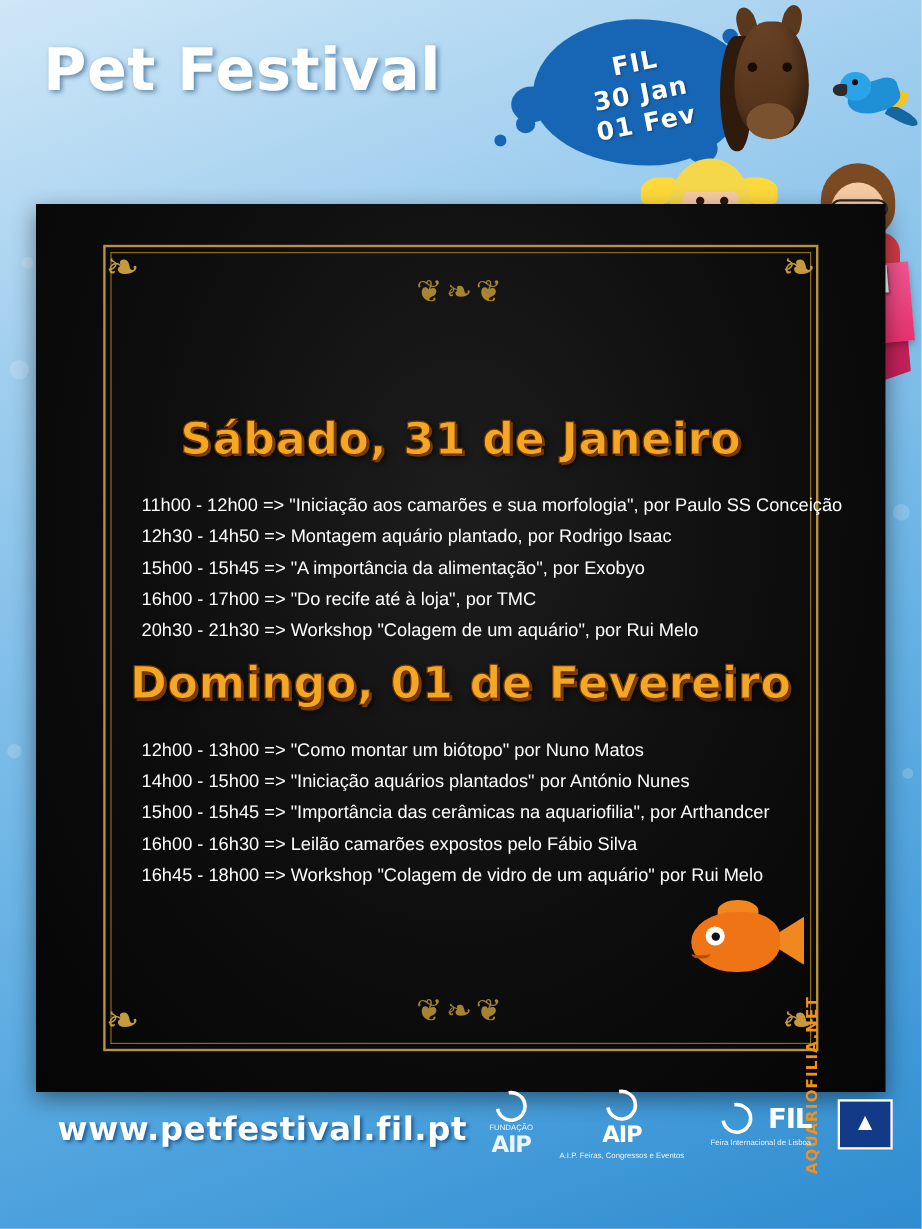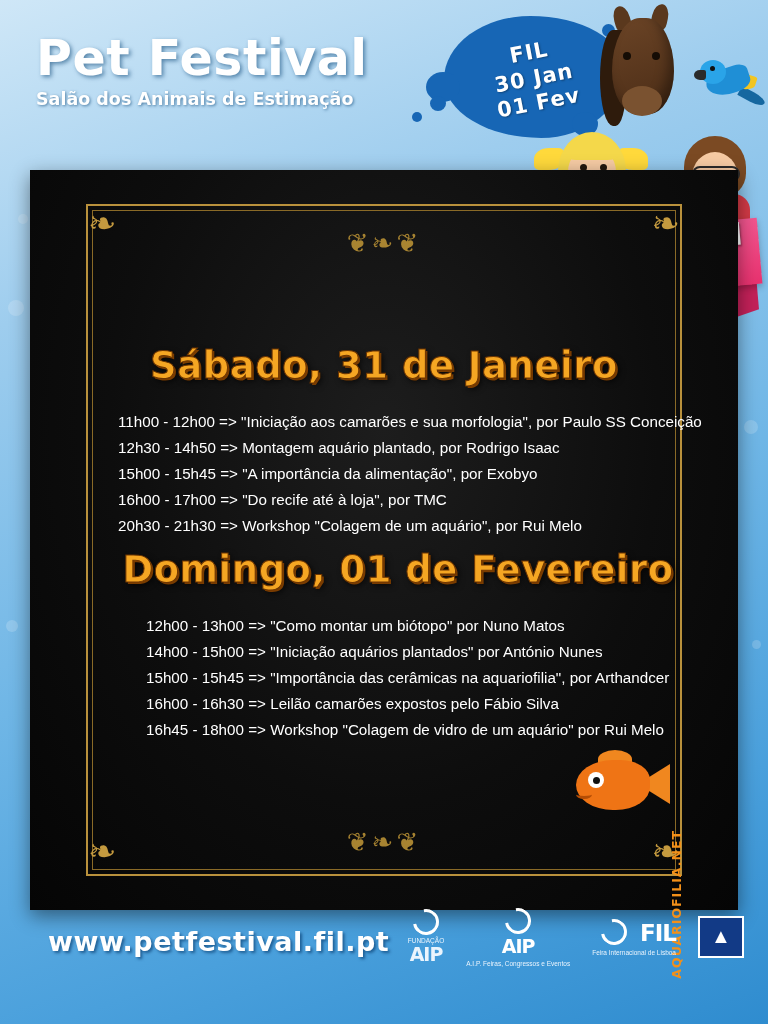--- a/index.html
+++ b/index.html
@@ -168,21 +168,21 @@
   .sessions { margin: 22px 0 0 0; padding:0 0 0 88px; list-style:none; }
   .sessions li {
     color:#ffffff; font-size:15.2px; line-height:26px;
     font-family:"Liberation Sans", sans-serif;
     white-space:nowrap;
   }
   .sessions .time { color:#ffffff; }
   .sessions .arrow { color:#ffffff; }
 
   .block1 { position:absolute; left:0; right:0; top:130px;margin-top:44px; }
-  .block2 { position:absolute; left:0; right:0; top:378px;padding-left:28px; }
+  .block2 { position:absolute; left:0; right:0; top:378px; }
 
   
   .fish-wrap{position:absolute; right:56px; bottom:74px; width:110px; height:110px;}
   .fish-body{position:absolute;left:4px;top:34px;width:74px;height:50px;background:#ef7415;border-radius:50% 40% 46% 50%;}
   .fish-eye{position:absolute;left:16px;top:46px;width:16px;height:16px;background:#fff;border-radius:50%;}
   .fish-pupil{position:absolute;left:21px;top:51px;width:7px;height:7px;background:#111;border-radius:50%;}
   .fish-tail{position:absolute;left:66px;top:38px;width:32px;height:40px;background:#f0871f;clip-path:polygon(0 50%,100% 0,100% 100%);}
   .fish-fin{position:absolute;left:26px;top:24px;width:34px;height:18px;background:#f0871f;border-radius:60% 60% 10% 10%;}
   .fish-mouth{position:absolute;left:4px;top:64px;width:16px;height:9px;border-bottom:3px solid #b44d05;border-radius:0 0 60% 60%;}
   .fish-text{
@@ -233,21 +233,20 @@
 
 <div class="header">
 
   <div class="splash"></div>
   <div class="splash-dot1"></div>
   <div class="splash-dot2"></div>
   <div class="splash-dot3"></div>
 
   <div class="brand">
     <div class="brand-title">Pet Festival</div>
-    <div class="brand-sub">Salão dos Animais de Estimação</div>
   </div>
 
   <div class="date-badge">
     <div>FIL</div>
     <div>30 Jan</div>
     <div>01 Fev</div>
   </div>
 
   <div class="horse-ear-l"></div>
   <div class="horse-ear-r"></div>

